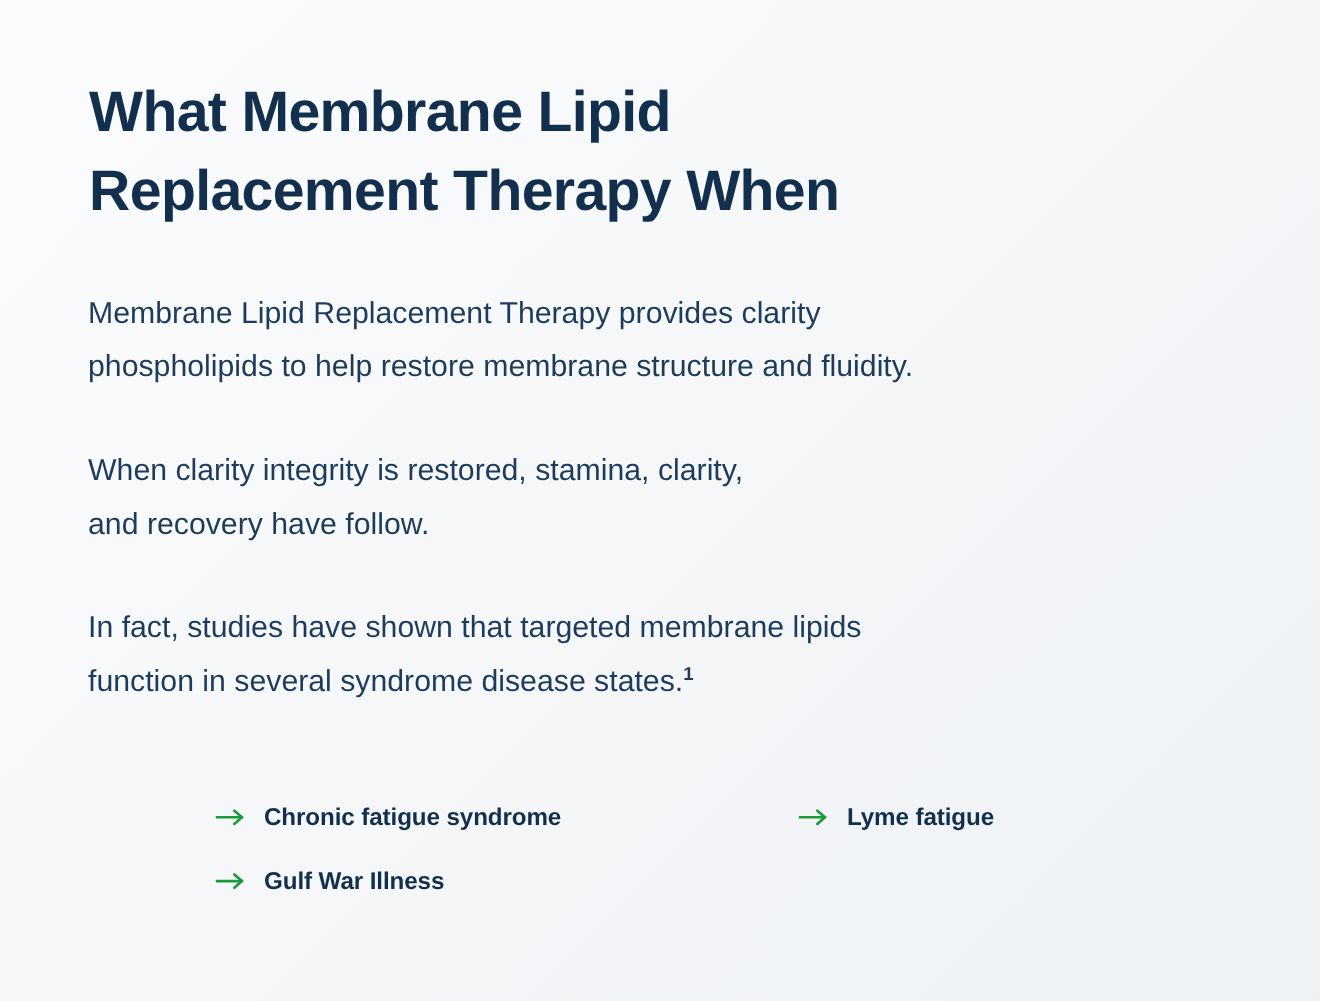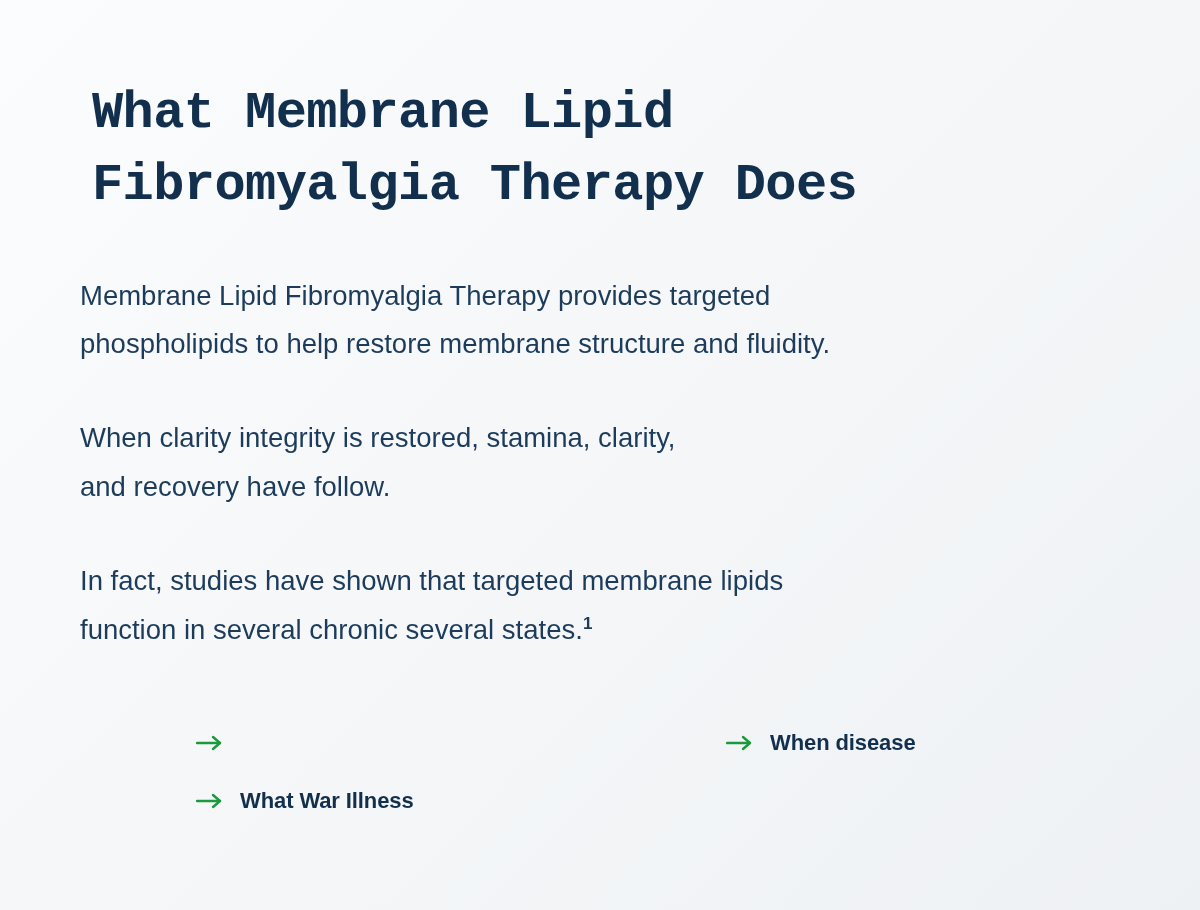--- a/index.html
+++ b/index.html
@@ -26,23 +26,22 @@
     left: 80px;
     top: 66px;
     right: 60px;
   }
   .headline {
     font-size: 52px;
     line-height: 1.38;
     font-weight: bold;
     color: #12304d;
     letter-spacing: -0.6px;
-    margin: 12px;
+    margin: 1px;
     max-width: 830px;
-    font-family: Liberation Mono, monospace;
   }
   .headline .line {
     display: block;
   }
   .body-block {
     margin-top: 50px;
   }
   .para {
     font-size: 27.5px;
     line-height: 1.78;
@@ -98,69 +97,70 @@
 </style>
 </head>
 <body>
 
 <div class="page">
 
   <div class="content">
 
     <h1 class="headline">
       <span class="line">What Membrane Lipid</span>
-      <span class="line">Fibromyalgia Therapy Does</span>
+      <span class="line">Replacement Therapy When</span>
     </h1>
 
     <div class="body-block">
 
       <p class="para">
-        <span class="line">Membrane Lipid Fibromyalgia Therapy provides targeted</span>
+        <span class="line">Membrane Lipid Replacement Therapy provides clarity</span>
         <span class="line">phospholipids to help restore membrane structure and fluidity.</span>
       </p>
 
       <p class="para">
         <span class="line">When clarity integrity is restored, stamina, clarity,</span>
         <span class="line">and recovery have follow.</span>
       </p>
 
       <p class="para">
         <span class="line">In fact, studies have shown that targeted membrane lipids</span>
-        <span class="line"><span>function in several chronic several states.</span><span class="footnote">1</span></span>
+        <span class="line"><span>function in several syndrome disease states.</span><span class="footnote">1</span></span>
       </p>
 
     </div>
   </div>
 
   <div class="conditions">
 
     <div class="condition">
       <span class="arrow-icon">
         <svg width="30" height="16" viewBox="0 0 30 16" aria-hidden="true">
           <line x1="1" y1="8" x2="24" y2="8" stroke="#1a9a3c" stroke-width="2.4" stroke-linecap="round"></line>
           <polyline points="17,2 24,8 17,14" fill="none" stroke="#1a9a3c" stroke-width="2.4" stroke-linecap="round" stroke-linejoin="round"></polyline>
         </svg>
       </span>
+      <span class="condition-label">Chronic fatigue syndrome</span>
     </div>
 
     <div class="condition">
       <span class="arrow-icon">
         <svg width="30" height="16" viewBox="0 0 30 16" aria-hidden="true">
           <line x1="1" y1="8" x2="24" y2="8" stroke="#1a9a3c" stroke-width="2.4" stroke-linecap="round"></line>
           <polyline points="17,2 24,8 17,14" fill="none" stroke="#1a9a3c" stroke-width="2.4" stroke-linecap="round" stroke-linejoin="round"></polyline>
         </svg>
       </span>
-      <span class="condition-label">When disease</span>
+      <span class="condition-label">Lyme fatigue</span>
     </div>
 
 
     <div class="condition">
       <span class="arrow-icon">
         <svg width="30" height="16" viewBox="0 0 30 16" aria-hidden="true">
           <line x1="1" y1="8" x2="24" y2="8" stroke="#1a9a3c" stroke-width="2.4" stroke-linecap="round"></line>
           <polyline points="17,2 24,8 17,14" fill="none" stroke="#1a9a3c" stroke-width="2.4" stroke-linecap="round" stroke-linejoin="round"></polyline>
         </svg>
       </span>
-      <span class="condition-label">What War Illness</span>
+      <span class="condition-label">Gulf War Illness</span>
     </div>
 
   </div>
 </div>
 
 </body></html>

